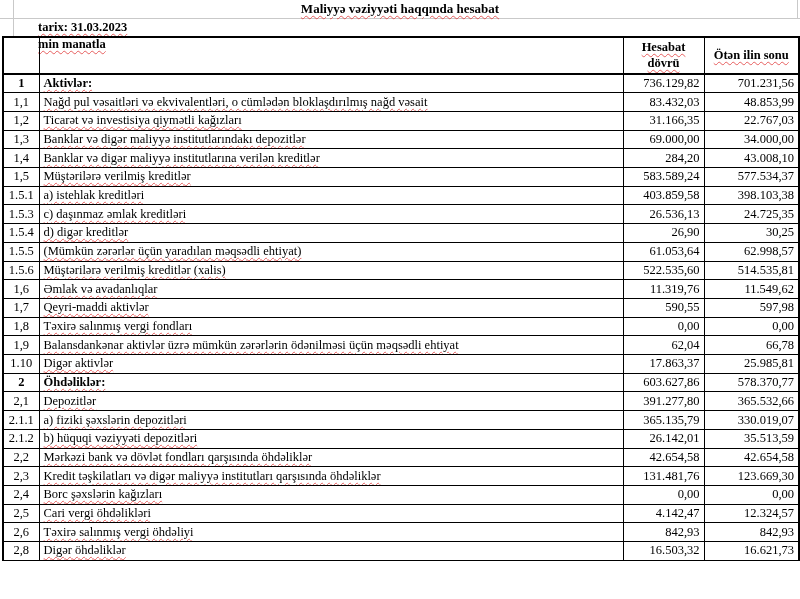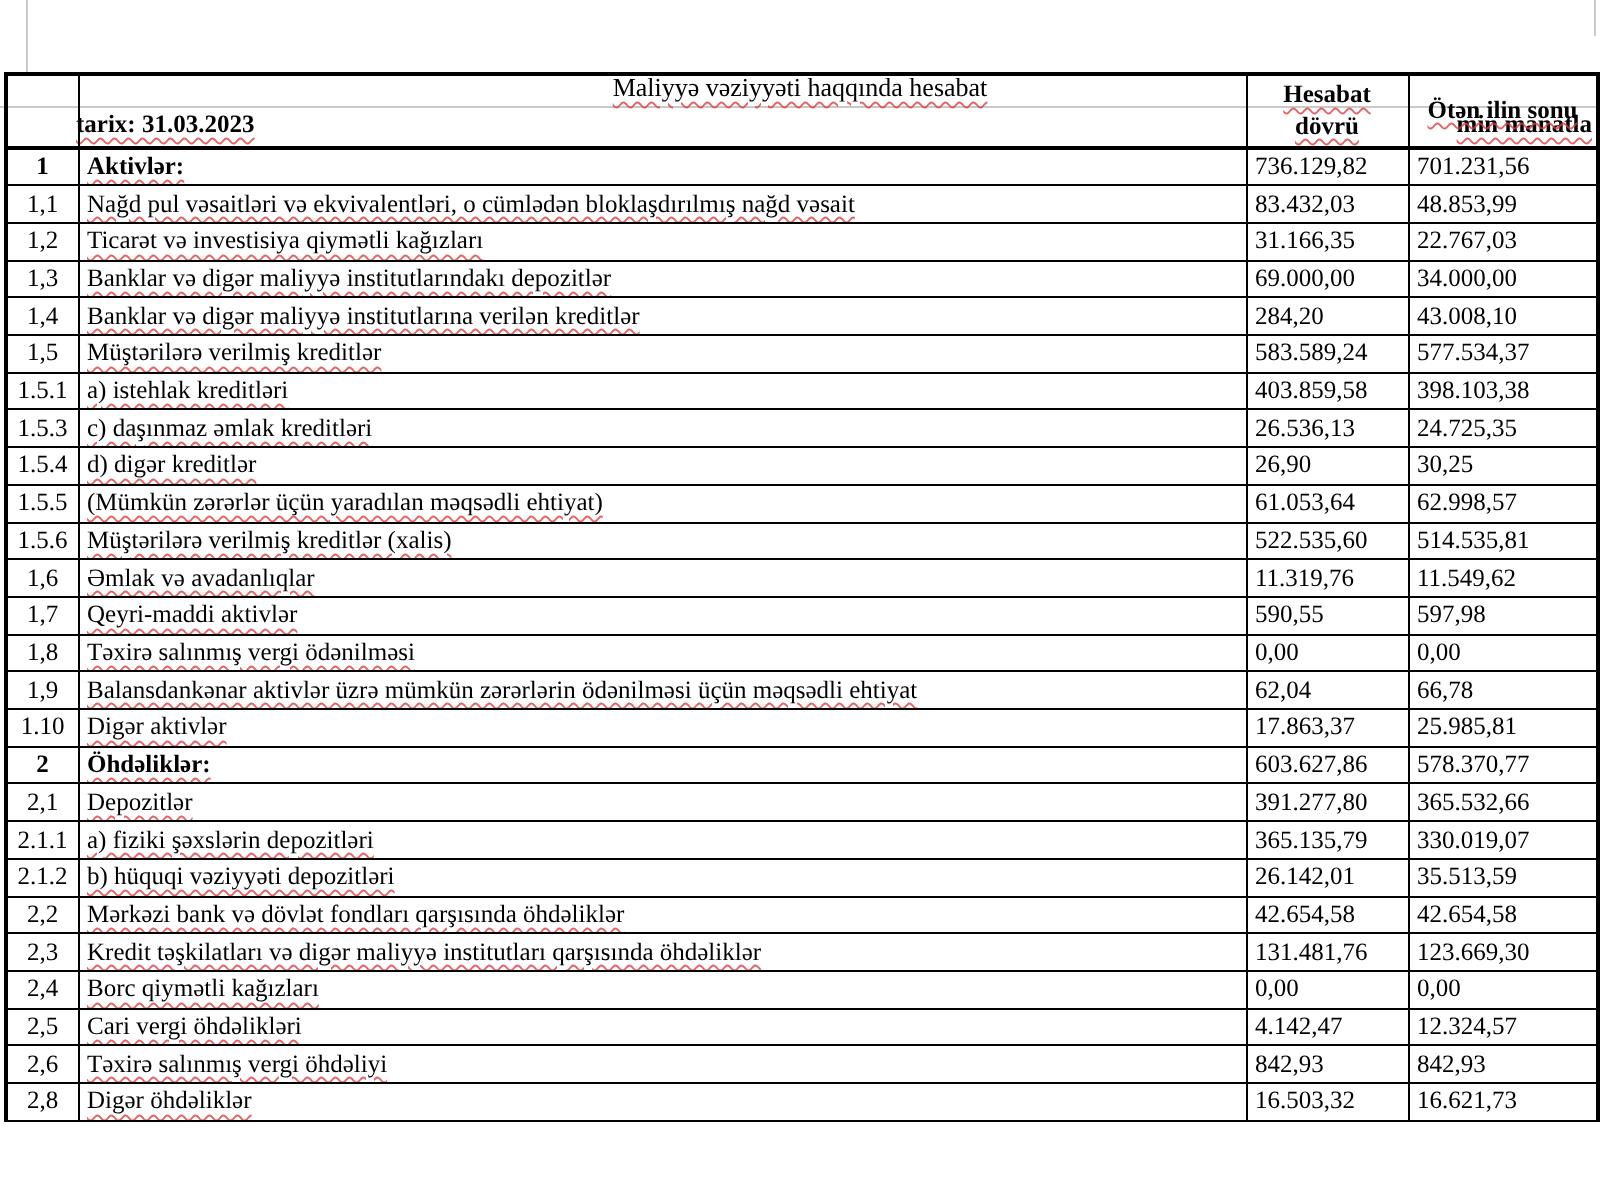--- a/index.html
+++ b/index.html
@@ -21,34 +21,34 @@
     position: absolute; left: 13px; top: 0; width: 1px; height: 36px;
     background: #c9c9c9;
   }
   .gridline-v-right {
     position: absolute; left: 797px; top: 0; width: 1px; height: 18px;
     background: #c9c9c9;
   }
   .title-row {
     height: 18px; line-height: 18px;
     text-align: center;
-    font-weight: normal;
+    font-weight: bold;
     font-size: 13px;
-    margin-top: 35px;
   }
   .meta-row {
     height: 17px; line-height: 17px;
     border-top: 1px solid #c9c9c9;
     display: flex;
     justify-content: space-between;
     padding-left: 38px;
     padding-right: 4px;
     box-sizing: border-box;
     font-weight: bold;
     font-size: 12.5px;
+    flex-direction: column;
   }
   
   .sq {
     text-decoration-line: underline;
     text-decoration-style: wavy;
     text-decoration-color: rgba(225, 60, 60, 0.8);
     text-decoration-thickness: 1px;
     text-underline-offset: 2px;
   }
   table.fin {
@@ -80,21 +80,21 @@
     font-weight: bold;
     white-space: normal;
     line-height: 1.25;
   }
   table.fin thead th:first-child,
   table.fin tbody td:first-child { border-left-width: 2px; }
   table.fin thead th:last-child,
   table.fin tbody td:last-child { border-right-width: 2px; }
   table.fin tbody tr { height: 18.71px; }
   td.rowno { text-align: center; padding: 0 2px; }
-  td.num   { text-align: left; padding-right: 6px; margin-left: 31px; }
+  td.num   { text-align: right; padding-right: 6px; margin-left: 31px; }
   tr.bold-row td.rowno, tr.bold-row td.desc { font-weight: bold; }
 </style>
 </head>
 <body>
 
 <div class="page">
   <div class="gridline-v-left"></div>
   <div class="gridline-v-right"></div>
 
   <div class="title-row">
@@ -195,21 +195,21 @@
       <td class="num"><span>11.549,62</span></td>
     </tr>
         <tr>
       <td class="rowno"><span>1,7</span></td>
       <td class="desc"><span class="sq">Qeyri-maddi aktivlər</span></td>
       <td class="num"><span>590,55</span></td>
       <td class="num"><span>597,98</span></td>
     </tr>
         <tr>
       <td class="rowno"><span>1,8</span></td>
-      <td class="desc"><span class="sq">Təxirə salınmış vergi ödənilməsi</span></td>
+      <td class="desc"><span class="sq">Təxirə salınmış vergi fondları</span></td>
       <td class="num"><span>0,00</span></td>
       <td class="num"><span>0,00</span></td>
     </tr>
         <tr>
       <td class="rowno"><span>1,9</span></td>
       <td class="desc"><span class="sq">Balansdankənar aktivlər üzrə mümkün zərərlərin ödənilməsi üçün məqsədli ehtiyat</span></td>
       <td class="num"><span>62,04</span></td>
       <td class="num"><span>66,78</span></td>
     </tr>
         <tr>
@@ -249,21 +249,21 @@
       <td class="num"><span>42.654,58</span></td>
     </tr>
         <tr>
       <td class="rowno"><span>2,3</span></td>
       <td class="desc"><span class="sq">Kredit təşkilatları və digər maliyyə institutları qarşısında öhdəliklər</span></td>
       <td class="num"><span>131.481,76</span></td>
       <td class="num"><span>123.669,30</span></td>
     </tr>
         <tr>
       <td class="rowno"><span>2,4</span></td>
-      <td class="desc"><span class="sq">Borc qiymətli kağızları</span></td>
+      <td class="desc"><span class="sq">Borc şəxslərin kağızları</span></td>
       <td class="num"><span>0,00</span></td>
       <td class="num"><span>0,00</span></td>
     </tr>
         <tr>
       <td class="rowno"><span>2,5</span></td>
       <td class="desc"><span class="sq">Cari vergi öhdəlikləri</span></td>
       <td class="num"><span>4.142,47</span></td>
       <td class="num"><span>12.324,57</span></td>
     </tr>
         <tr>

